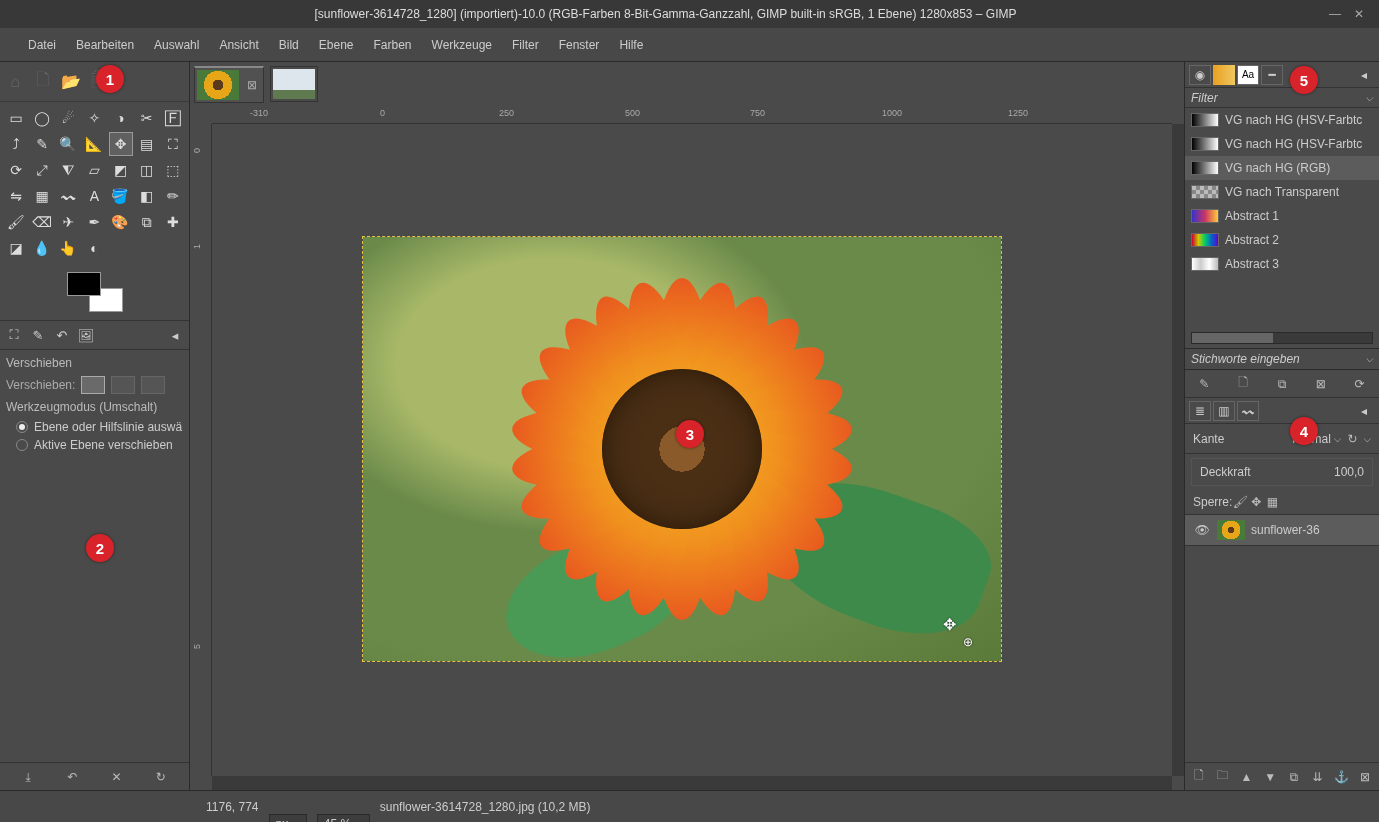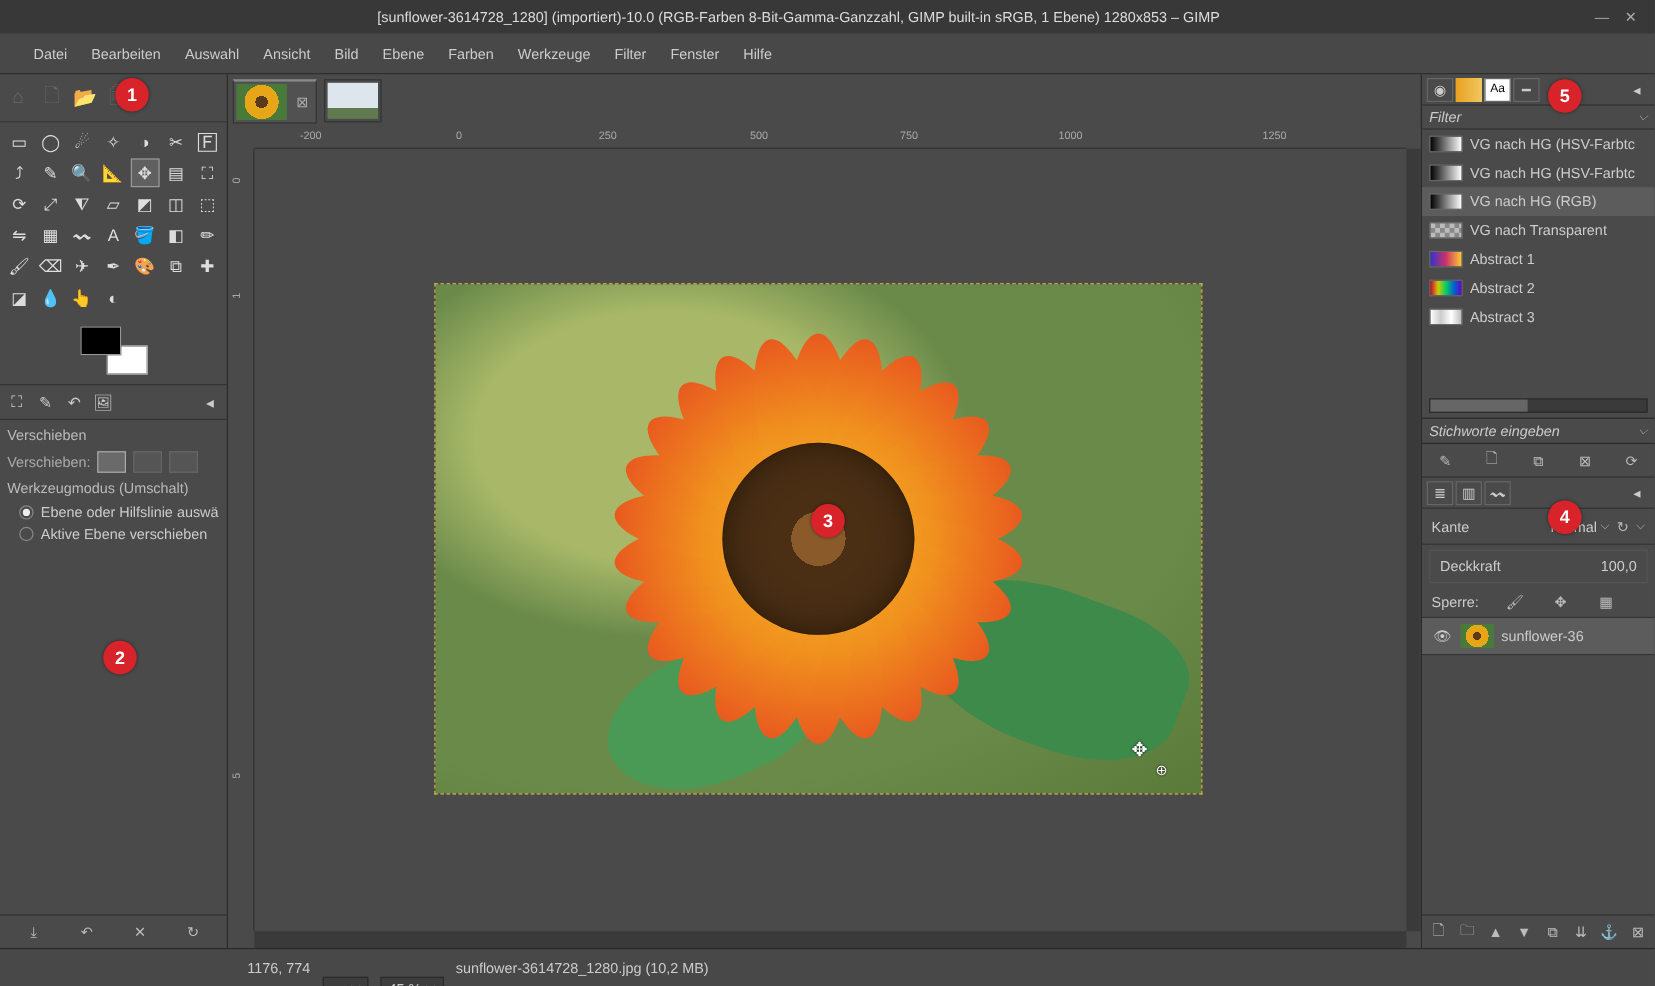--- a/index.html
+++ b/index.html
@@ -92,21 +92,21 @@
 .r-mini-scroll { height: 12px; margin: 2px 6px 4px; background: #3a3a3a; position: relative; border: 1px solid #2a2a2a; }
 .r-mini-scroll .thumbbar { position: absolute; left: 0; top: 0; bottom: 0; width: 45%; background: #666; }
 .r-tags { height: 22px; padding: 0 6px; display: flex; align-items: center; font-style: italic; color: #888; border-top: 1px solid #2a2a2a; border-bottom: 1px solid #2a2a2a; }
 .r-row-icons { height: 28px; display: flex; align-items: center; justify-content: space-around; border-bottom: 1px solid #333; }
 .r-tabs2 { height: 26px; display: flex; align-items: center; padding: 2px 4px; gap: 2px; border-bottom: 1px solid #333; }
 .r-mode { height: 30px; display: flex; align-items: center; padding: 0 8px; gap: 8px; border-bottom: 1px solid #333; }
 .r-mode .lab { flex: 0 0 auto; }
 .r-mode .val { margin-left: auto; display: flex; align-items: center; gap: 3px; }
 .r-opacity { height: 28px; display: flex; align-items: center; padding: 0 8px; border: 1px solid #555; margin: 4px 6px; }
 .r-opacity .lab { flex: 1; }
-.r-lock { height: 24px; display: flex; align-items: center; gap: 22px; padding: 0 8px; }
+.r-lock { height: 24px; display: flex; align-items: center; gap: 0; padding: 0 8px; }
 .layer-row { display: flex; align-items: center; gap: 6px; height: 32px; padding: 0 8px; background: #5c5c5c; border-top: 1px solid #333; border-bottom: 1px solid #333; }
 .layer-eye { width: 18px; text-align: center; }
 .layer-thumb { width: 28px; height: 20px; }
 .r-bottom { margin-top: auto; height: 28px; display: flex; align-items: center; gap: 8px; padding: 0 6px; border-top: 1px solid #333; }
 
 
 .status { height: 32px; background: #484848; display: flex; align-items: center; padding: 0 6px; border-top: 1px solid #2a2a2a; gap: 10px; }
 .status .box { background: #3d3d3d; border: 1px solid #2a2a2a; padding: 2px 6px; display: flex; gap: 4px; margin-top: 34px; }
 
 
@@ -308,27 +308,27 @@
       <div class="thumb-group active">
         <div class="thumb thumb-sunflower"></div>
         <div class="thumb-close">⊠</div>
       </div>
       <div class="thumb-group">
         <div class="thumb thumb-landscape"></div>
       </div>
     </div>
     <div class="canvas-wrap">
       <div class="ruler-h">
-        <span class="tick" style="left:38px">-200</span>
+        <span class="tick" style="left:38px">-310</span>
         <span class="tick" style="left:168px">0</span>
         <span class="tick" style="left:287px">250</span>
         <span class="tick" style="left:413px">500</span>
         <span class="tick" style="left:538px">750</span>
         <span class="tick" style="left:670px">1000</span>
-        <span class="tick" style="left:840px">1250</span>
+        <span class="tick" style="left:796px">1250</span>
       </div>
       <div class="ruler-v">
         <span class="tick" style="top:24px">0</span>
         <span class="tick" style="top:120px">1</span>
         <span class="tick" style="top:520px">5</span>
       </div>
       <div class="image">
         <div class="sf-ground"></div>
         <div class="sf-leaf1"></div>
         <div class="sf-leaf2"></div>

